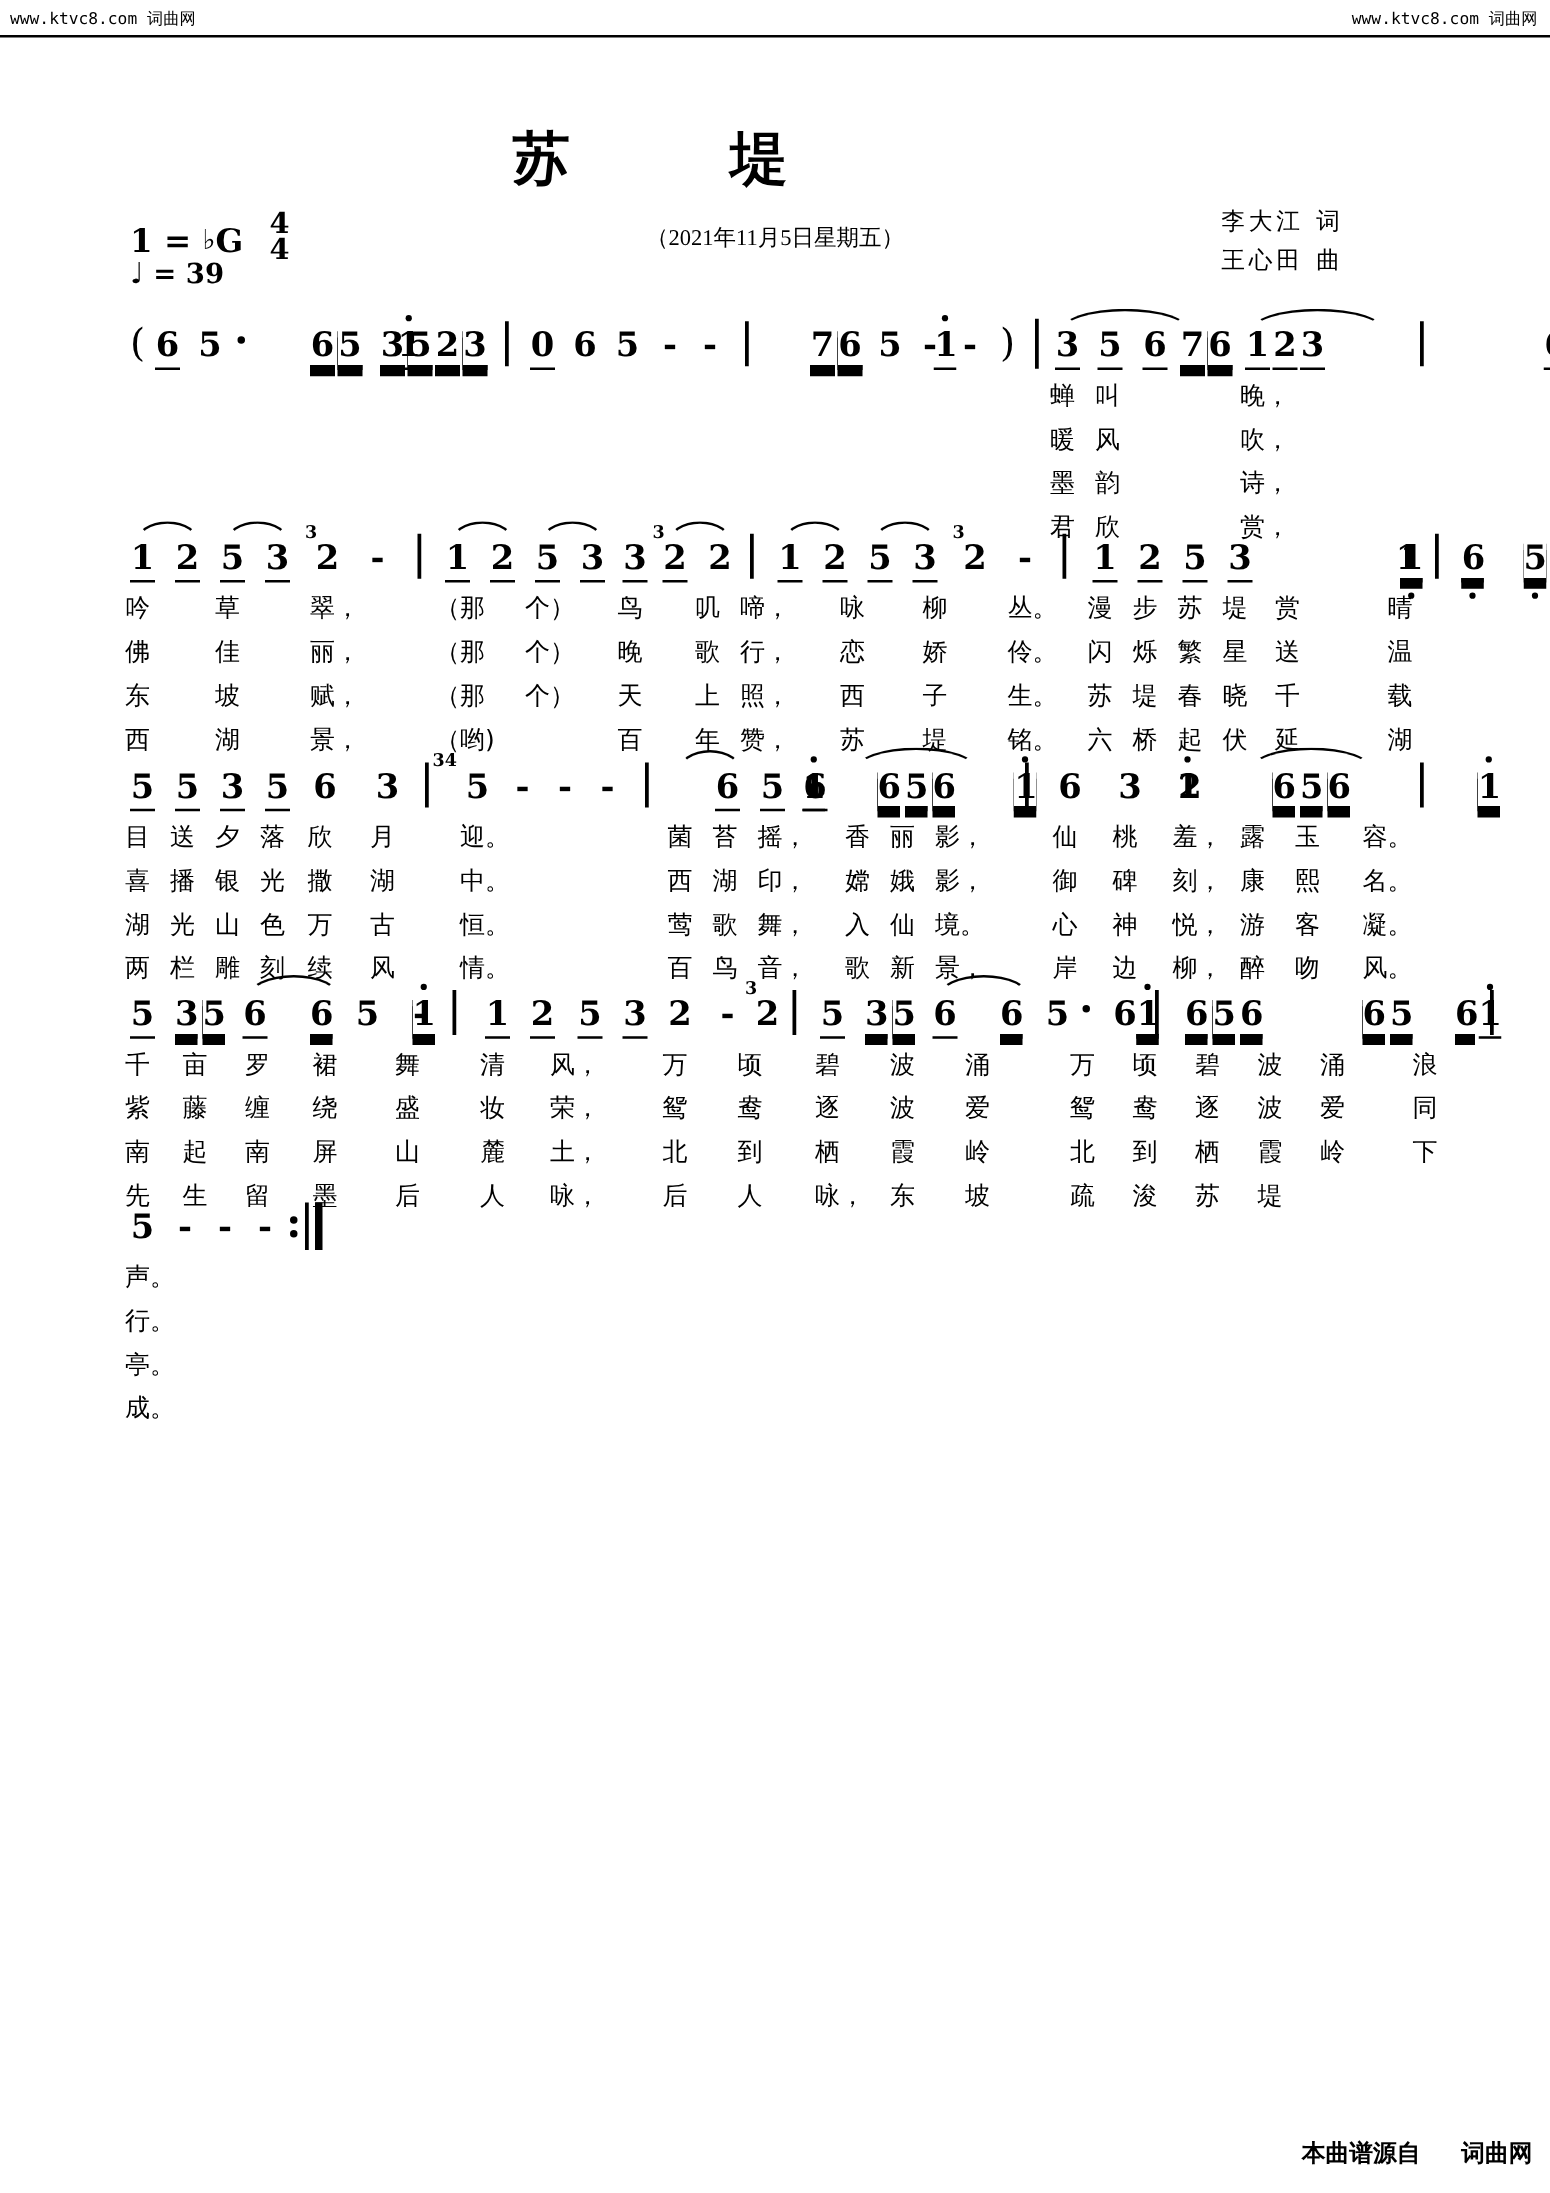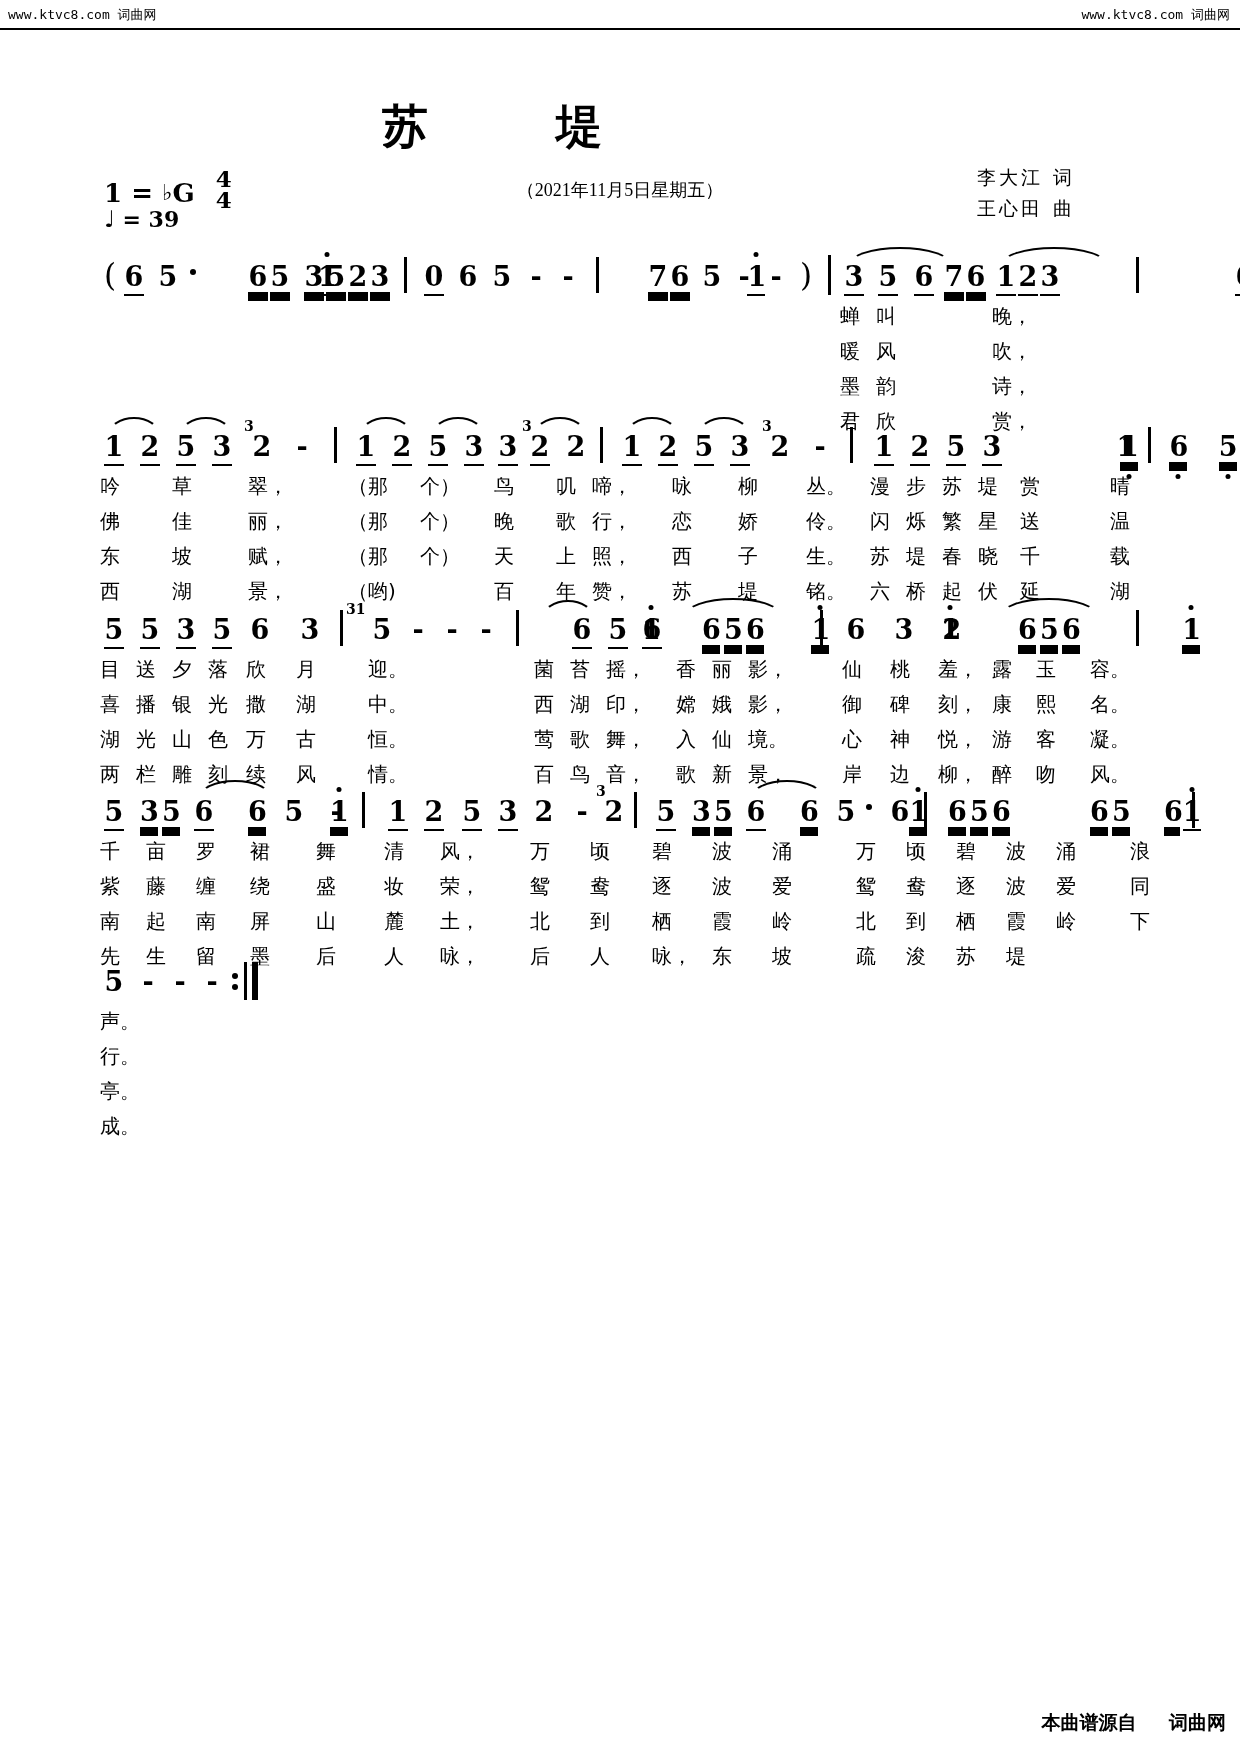--- a/index.html
+++ b/index.html
@@ -19,20 +19,21 @@
   .rule{position:absolute;left:0;width:1240px;height:2px;background:#000;}
 
   
   .title{
     position:absolute; top:96px; left:0; width:984px;
     text-align:center;
     font-family:"DejaVu Sans", sans-serif;
     font-weight:700;
     font-size:46px;
     letter-spacing:0;
+    padding-left:28px;
   }
   .title .sp{display:inline-block;width:128px;}
   .subtitle{
     position:absolute; top:178px; left:0; width:1240px;
     text-align:center;
     font-family:"Liberation Serif", serif;
     font-size:18px;
   }
   .credits{
     position:absolute; top:162px; right:168px;
@@ -353,21 +354,21 @@
 
 <div class="system" style="top:608px;">
   <div class="noterow">
     <span class="n u1" style="left:104px;width:20px;">5</span>
     <span class="n u1" style="left:140px;width:20px;">5</span>
     <span class="n u1" style="left:176px;width:20px;">3</span>
     <span class="n u1" style="left:212px;width:20px;">5</span>
     <span class="n" style="left:250px;width:20px;">6</span>
     <span class="n" style="left:300px;width:20px;">3</span>
     <span class="bar" style="left:340px;"></span>
-    <span class="grace" style="left:346px;top:-6px;">31</span>
+    <span class="grace" style="left:346px;top:-6px;">34</span>
     <span class="n" style="left:372px;width:20px;">5</span>
     <span class="n" style="left:408px;width:20px;">-</span>
     <span class="n" style="left:442px;width:20px;">-</span>
     <span class="n" style="left:476px;width:20px;">-</span>
     <span class="bar" style="left:516px;"></span>
 
     <span class="slur" style="left:542px;top:-8px;width:48px;"></span>
     <span class="n u1 dotover" style="left:538px;width:18px;">1</span>
     <span class="n u1" style="left:572px;width:20px;">6</span>
     <span class="n u1" style="left:608px;width:20px;">5</span>

